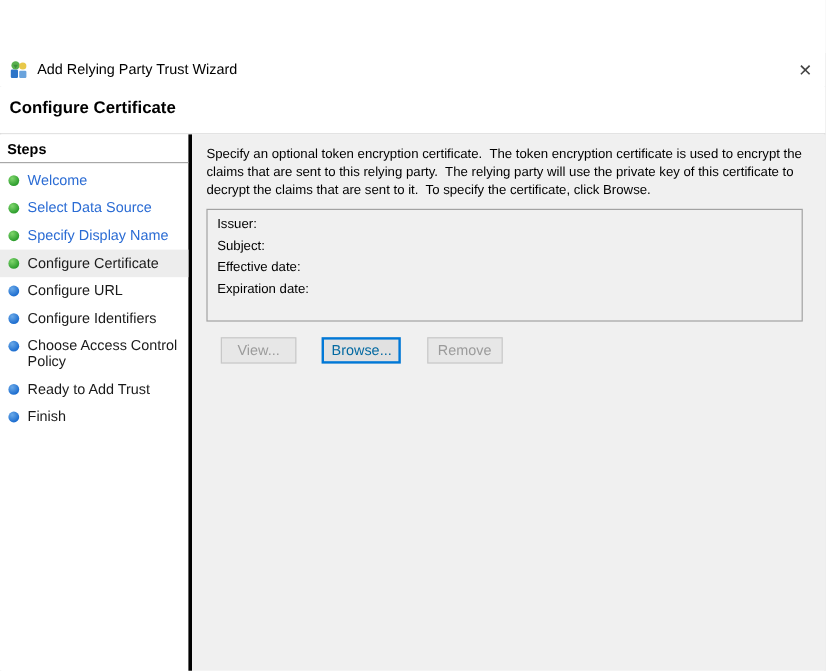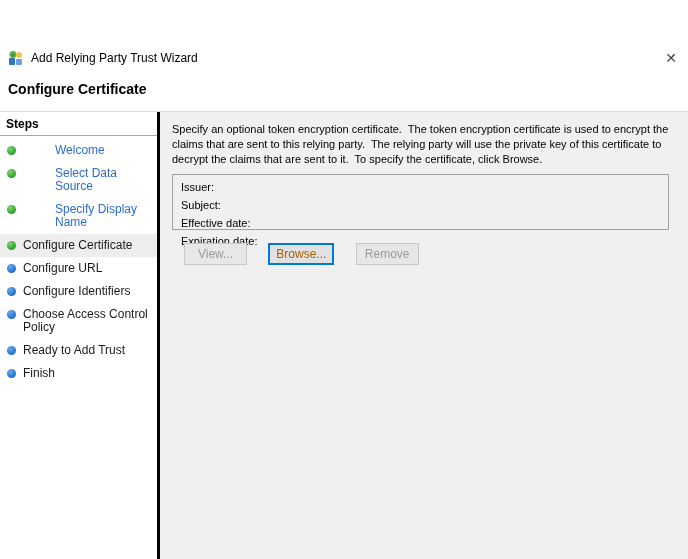--- a/index.html
+++ b/index.html
@@ -64,46 +64,46 @@
     width: 9px; height: 9px; border-radius: 50%;
     margin: 2px 7px 0 0; flex: 0 0 9px;
   }
   .state-done .dot, .state-current .dot {
     background: radial-gradient(circle at 35% 30%, #7fd66c, #2e9e2e 70%);
   }
   .state-upcoming .dot {
     background: radial-gradient(circle at 35% 30%, #6aa9e8, #1f6fd0 70%);
   }
   .state-done .step-label { color: #2b6cd4; }
-  .state-done { cursor: pointer; gap: 32px; }
+  .state-done { cursor: pointer; }
   .state-current { background: #ededed; }
   .state-current .step-label, .state-upcoming .step-label { color: #1a1a1a; }
   
   .main {
     position: relative;
     flex: 1;
     background: #f0f0f0;
   }
   .content { padding: 10px 19px 0 12px; }
   .description { font-size: 11px; line-height: 15px; color: #000; white-space: pre-wrap; }
   .cert-box {
     margin-top: 7px;
-    height: 56px; width: 497px;
+    height: 94px; width: 497px;
     border: 1px solid #a2a2a2;
     padding: 3px 8px;
   }
   .cert-field { font-size: 11px; line-height: 18px; color: #000; }
   .row-buttons { margin-top: 13px; padding-left: 12px; }
   .btn {
     font-family: "Liberation Sans", sans-serif;
     font-size: 12px;
     height: 22px; min-width: 63px;
     background: #e1e1e1;
     border: 1px solid #adadad;
-    color: #a16207;
+    color: #0369a1;
     padding: 0 6px;
   }
   .btn.disabled {
     background: #e7e7e7; border-color: #c8c8c8; color: #9b9b9b;
   }
   .btn.focused { border: 2px solid #0078d7; }
   .row-buttons .btn { margin-right: 18px; text-align: center; }
   
   .footer {
     position: absolute; left: 0; right: 0; bottom: 0;

